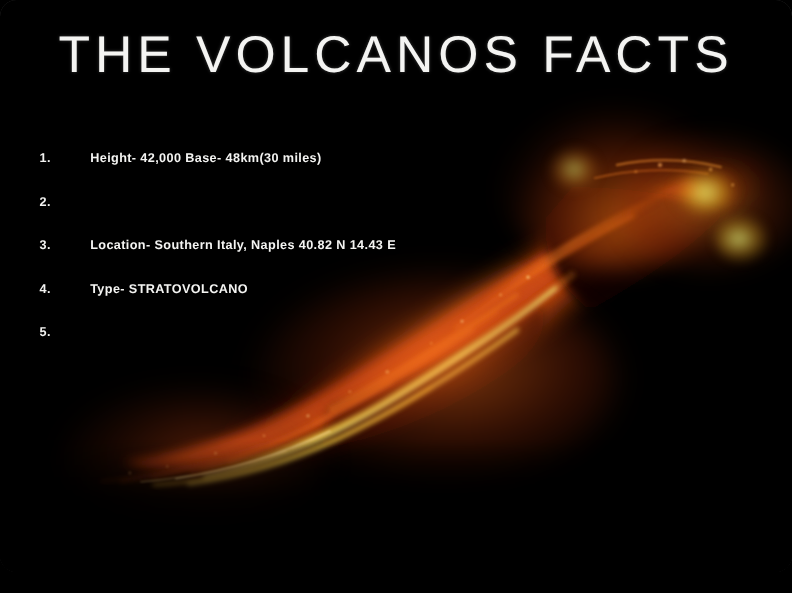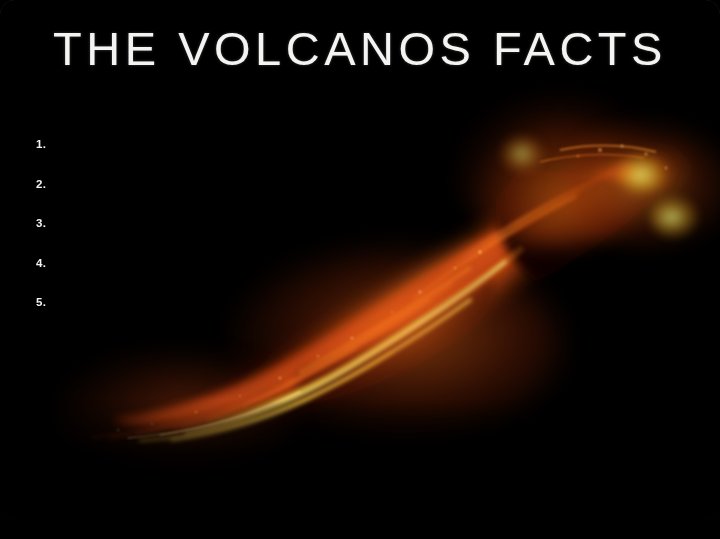--- a/index.html
+++ b/index.html
@@ -334,32 +334,35 @@
   <div id="bottom-mask"></div>
 
   <div id="content">
 
     <div id="page-title">THE VOLCANOS FACTS</div>
 
     <ul id="facts-list">
 
       <li class="fact-row">
         <span class="fact-num">1.</span>
+        <span class="fact-text">Height- 42,000 Base- 48km(30 miles)</span>
       </li>
 
       <li class="fact-row">
         <span class="fact-num">2.</span>
       </li>
 
       <li class="fact-row">
         <span class="fact-num">3.</span>
+        <span class="fact-text">Location- Southern Italy, Naples 40.82 N 14.43 E</span>
       </li>
 
       <li class="fact-row">
         <span class="fact-num">4.</span>
+        <span class="fact-text">Type- STRATOVOLCANO</span>
       </li>
 
       <li class="fact-row">
         <span class="fact-num">5.</span>
       </li>
 
     </ul>
   </div>
 </div>
 

